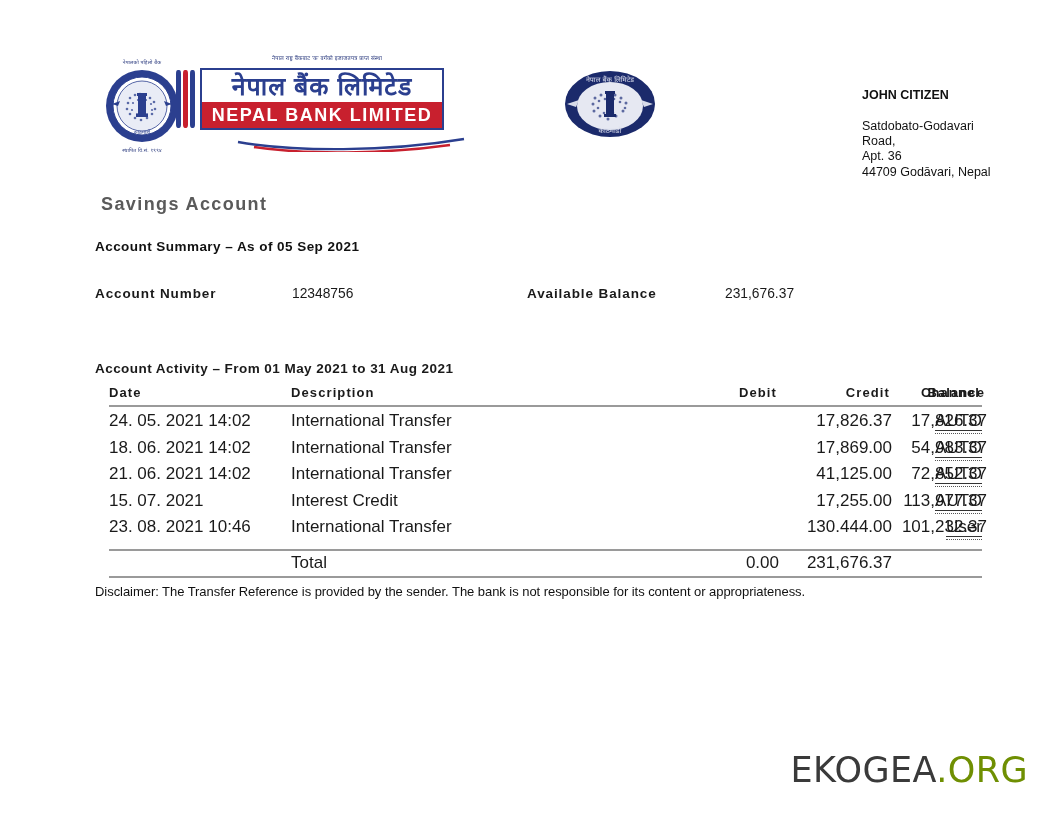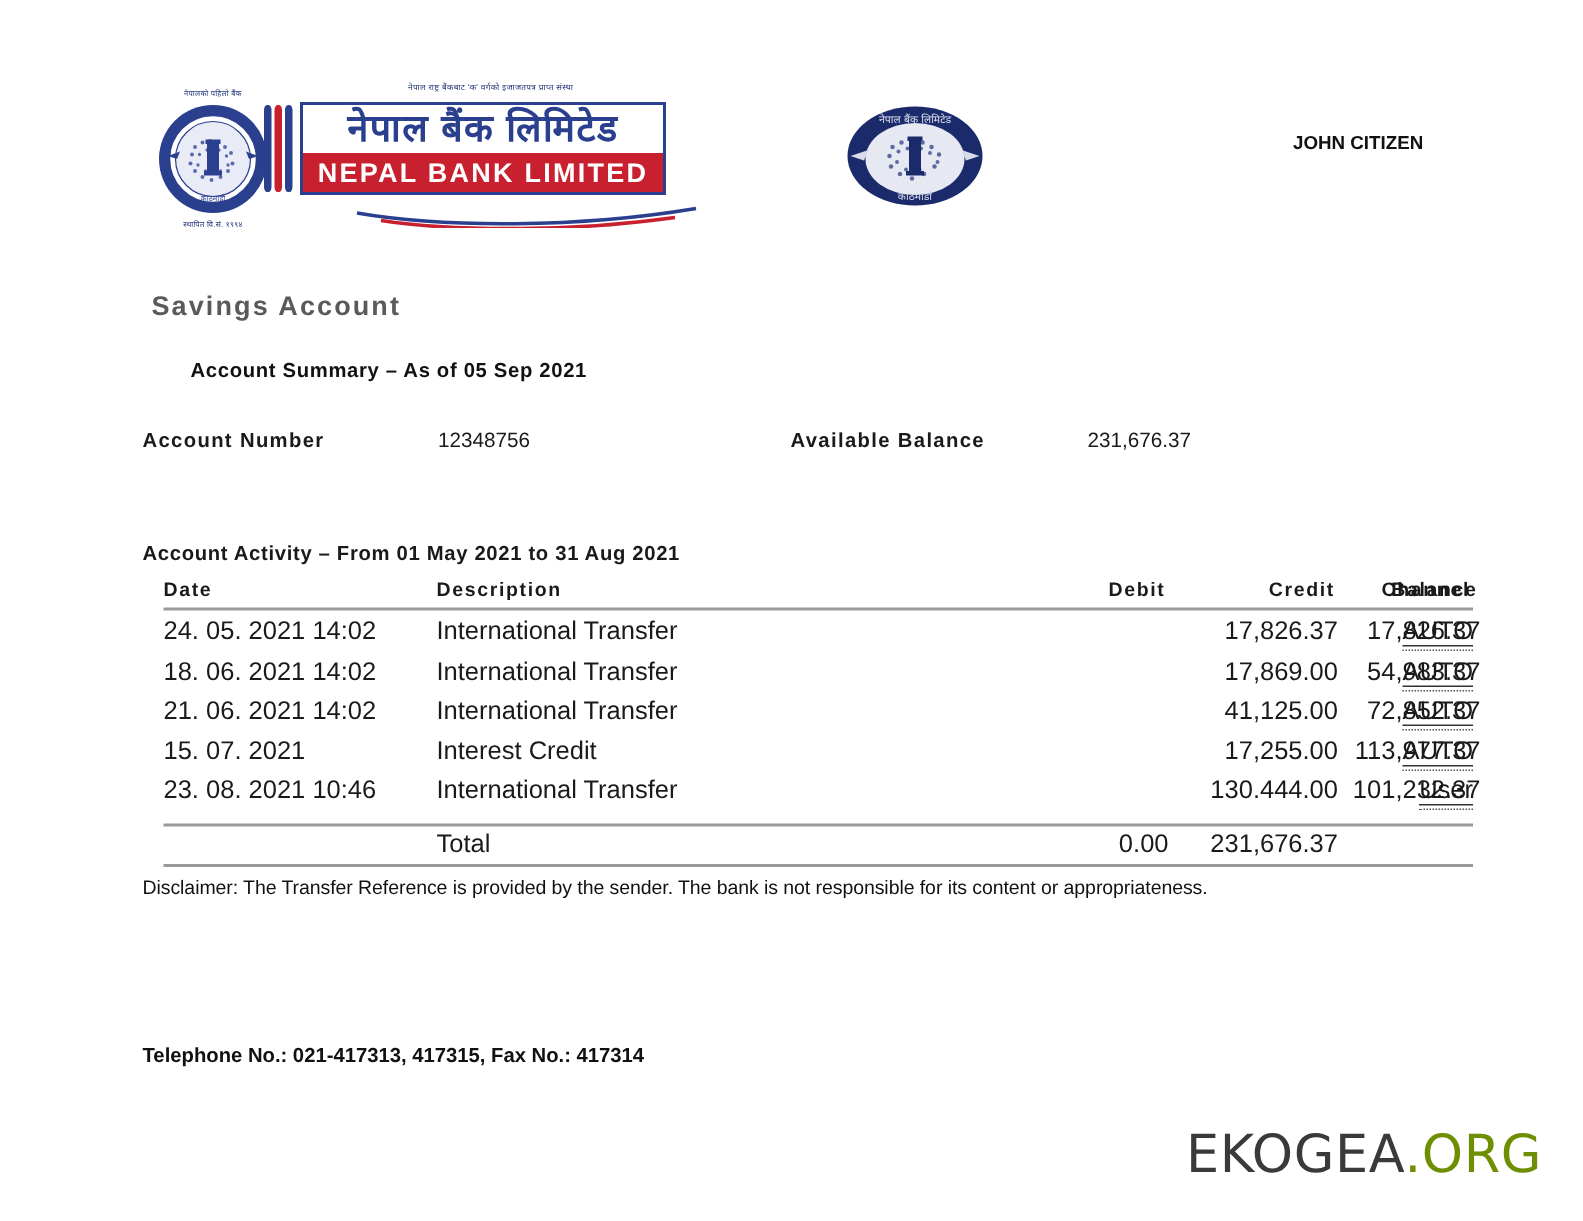--- a/index.html
+++ b/index.html
@@ -154,21 +154,20 @@
     letter-spacing: 1.4px;
   }
   .summary-heading {
     position: absolute;
     left: 95px;
     top: 239px;
     font-size: 13.5px;
     font-weight: bold;
     color: #111111;
     letter-spacing: .45px;
-    margin-left: 32px;
   }
 
   .summary {
     position: absolute;
     left: 95px;
     top: 286px;
     width: 880px;
   }
   .summary-row { position: relative; height: 26px; }
   .sum-label-l {
@@ -383,20 +382,24 @@
       <rect x="42" y="23" width="10" height="3" fill="#1b2a6b"></rect>
       <path d="M4 36 L16 32 L13 39 Z" fill="#d8dbe9"></path>
       <path d="M90 36 L78 32 L81 39 Z" fill="#d8dbe9"></path>
       <text x="47" y="14" font-size="7" fill="#dde0ee" text-anchor="middle" font-family="DejaVu Sans, sans-serif">नेपाल बैंक लिमिटेड</text>
       <text x="47" y="65" font-size="7" fill="#dde0ee" text-anchor="middle" font-family="DejaVu Sans, sans-serif">काठमाडौं</text>
     </svg>
   </div>
 
   <div class="address">
     <div class="name">JOHN CITIZEN</div>
+    <div>Satdobato-Godavari
+Road,
+Apt. 36
+44709 Godāvari, Nepal</div>
   </div>
 </div>
 
 <div class="page-title">Savings Account</div>
 <div class="summary-heading">Account Summary – As of 05 Sep 2021</div>
 
 <div class="summary">
   <div class="summary-row">
     <span class="sum-label-l">Account Number</span>
     <span class="sum-value-l">12348756</span>
@@ -472,18 +475,17 @@
     <span class="c c-balance"></span>
     <span class="c c-channel"></span>
   </div>
 
   <div class="rule rule-foot"></div>
 </div>
 
 <div class="disclaimer">Disclaimer: The Transfer Reference is provided by the sender. The bank is not responsible for its content or appropriateness.</div>
 
 <div class="footer-address">
-  <div>Telephone No.:  021-417313, 417315, Fax No.: 417314</div>
 </div>
 
 <div class="watermark">
   <span>EKOGEA</span><span class="tld">.ORG</span>
 </div>
 
 </body></html>

